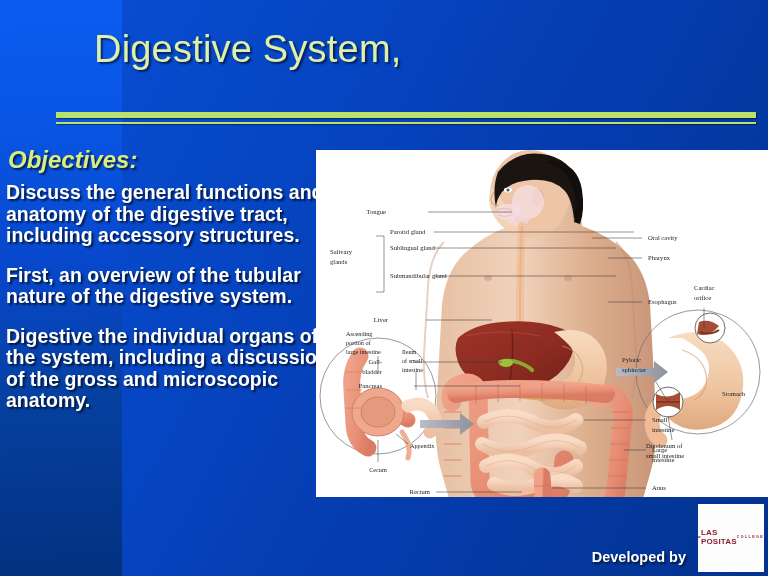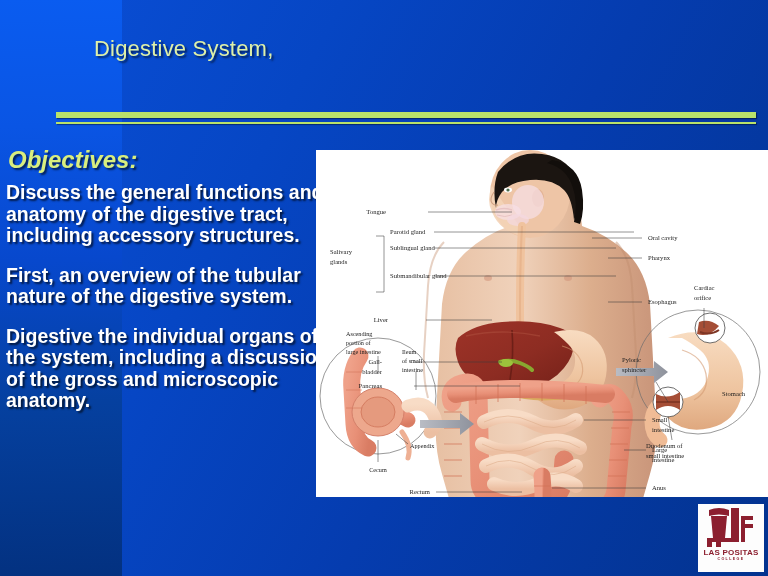--- a/index.html
+++ b/index.html
@@ -18,21 +18,21 @@
   #left-band {
     position:absolute; left:0; top:0; width:122px; height:576px;
     background:linear-gradient(178deg,#0a5cf0 0%,#0a55e4 22%,#0748cd 45%,#05409f 70%,#033180 100%);
   }
 
   
   #title-block {
     position:absolute; left:94px; top:30px; width:560px;
   }
   .title-line {
-    font-size:22px; line-height:38px; color:#dff0a8;
+    font-size:38px; line-height:38px; color:#dff0a8;
     font-weight:400; letter-spacing:.2px;
     text-shadow:2px 2px 2px rgba(0,0,0,.55);
     white-space:nowrap;
   }
 
   
   #divider { position:absolute; left:56px; top:112px; width:700px; }
   #rule-thick { height:6px; background:#b9e26a; box-shadow:1px 1px 1px rgba(0,0,0,.4); }
   #rule-thin  { height:2px; background:#b9e26a; margin-top:4px; box-shadow:1px 1px 1px rgba(0,0,0,.4); }
 
@@ -55,21 +55,21 @@
     position:absolute; right:82px; bottom:10px;
     text-align:right; color:#ffffff; font-weight:700;
     font-size:14.5px; line-height:17px;
     text-shadow:1.5px 1.5px 2px rgba(0,0,0,.6);
   }
 
   
   #logo {
     position:absolute; right:4px; bottom:4px;
     width:66px; height:68px; background:#fdfdfd;
-    display:flex; flex-direction:column; align-items:center; justify-content:flex-start;
+    display:flex; align-items:center; justify-content:flex-start;
     padding-bottom:2px;
   }
   #logo-mark { width:52px; height:44px; }
   #logo-name { font-size:8px; font-weight:700; color:#8c1f2f; letter-spacing:.2px; }
   #logo-sub  { font-size:3.6px; font-weight:700; color:#8c1f2f; letter-spacing:1.4px; }
 
   
   #figure-panel {
     position:absolute; left:316px; top:150px; width:452px; height:347px;
     background:#ffffff; overflow:hidden;
@@ -332,20 +332,21 @@
     <text class="lbl-sm" x="86" y="204">Ileum</text>
     <text class="lbl-sm" x="86" y="213">of small</text>
     <text class="lbl-sm" x="86" y="222">intestine</text>
     <text class="lbl-sm" x="94" y="298">Appendix</text>
     <text class="lbl-sm" x="62" y="322" text-anchor="middle">Cecum</text>
   </g>
 </svg>
 </div>
 
 <div id="credit">
+  <div>Developed by</div>
 </div>
 
 <div id="logo">
   <svg id="logo-mark" viewBox="0 0 52 44">
     <path d="M4 6 q10 -4 20 0 l0 6 q-10 -3 -20 0 z" fill="#8c1f2f"></path>
     <path d="M6 12 h16 l-2 22 h-12 z" fill="#8c1f2f"></path>
     <path d="M2 34 h24 v4 h-24 z" fill="#8c1f2f"></path>
     <path d="M26 4 h8 v34 h-8 z" fill="#8c1f2f"></path>
     <path d="M36 12 h12 v4 h-12 z" fill="#8c1f2f"></path>
     <path d="M36 20 h12 v4 h-12 z" fill="#8c1f2f"></path>

